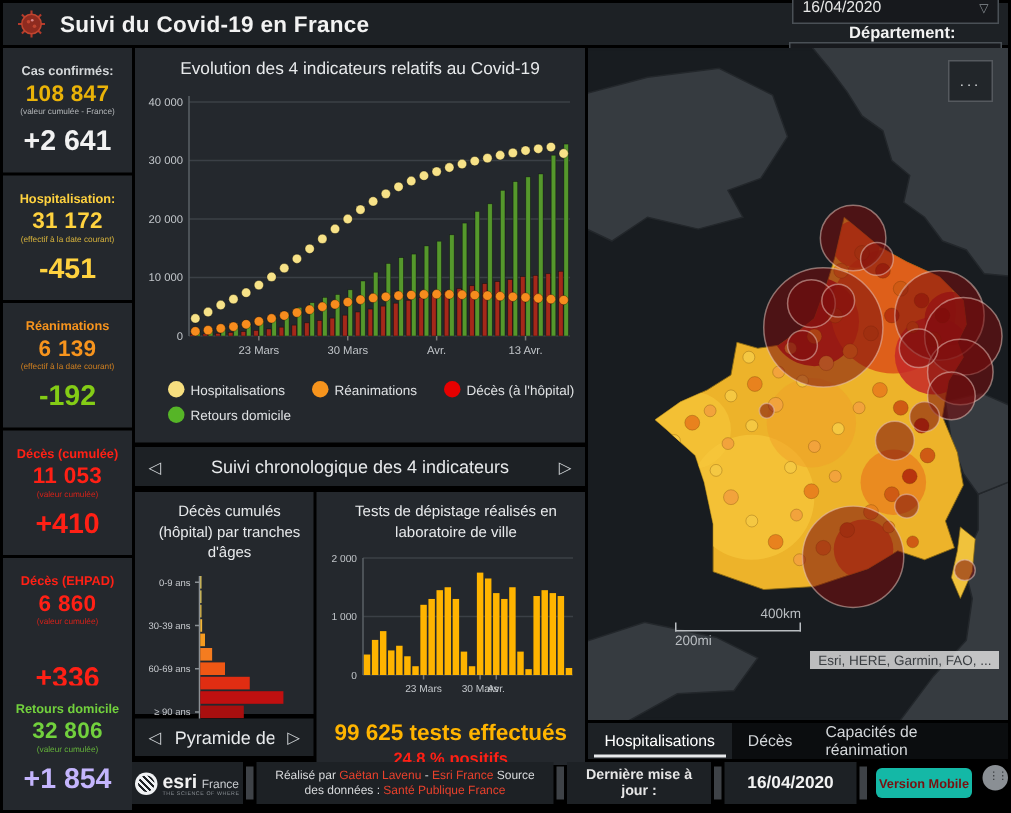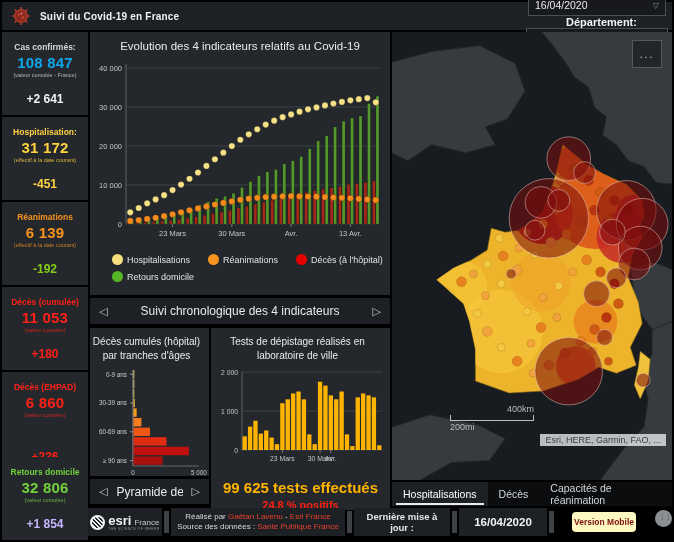--- a/index.html
+++ b/index.html
@@ -3,44 +3,44 @@
 <meta charset="utf-8">
 <style>
   html,body{margin:0;padding:0;background:#000;}
   body{width:674px;height:542px;position:relative;overflow:hidden;
        font-family:"Liberation Sans","DejaVu Sans",sans-serif;color:#e6e6e6;
        -webkit-font-smoothing:antialiased;}
   .abs{position:absolute;}
   .panel{position:absolute;background:#24282d;}
   
   #header{left:2px;top:2px;width:670px;height:28px;background:#1d2125;display:flex;align-items:center;}
-  #app-title{font-size:10px;font-weight:bold;color:#f2f2f2;margin-left:8px;letter-spacing:.2px;}
+  #app-title{font-size:15px;font-weight:bold;color:#f2f2f2;margin-left:8px;letter-spacing:.2px;}
   .hdr-label{font-size:11px;font-weight:bold;color:#f2f2f2;margin-left:14px;margin-right:5px;}
   .dropdown{height:20px;background:#17191d;border:1px solid #4a5056;display:flex;align-items:center;
             justify-content:space-between;padding:0 6px;font-size:10.5px;color:#e8e8e8;cursor:pointer;}
   .dd-caret{color:#8a9095;font-size:8px;margin-left:6px;}
   
   .tile{position:absolute;left:2px;width:86px;background:#24282d;display:flex;flex-direction:column;align-items:center;text-align:center;}
   .t-title{font-size:8.5px;font-weight:bold;margin-top:11px;line-height:1.1;}
   .t-value{font-size:15px;font-weight:bold;margin-top:2px;letter-spacing:.2px;}
   .t-sub{font-size:5.5px;opacity:.8;margin-top:1px;}
-  .t-delta{font-size:12px;font-weight:bold;margin-top:auto;margin-bottom:9px;}
+  .t-delta{font-size:19px;font-weight:bold;margin-top:auto;margin-bottom:9px;}
   
   #main-panel{left:90px;top:32px;width:300px;height:263px;}
   .chart-title{font-size:11.5px;color:#e8eaec;text-align:center;padding-top:8px;}
   #legend{position:absolute;left:22px;top:222px;width:290px;display:flex;flex-wrap:wrap;}
   .lg-item{display:flex;align-items:center;margin-right:18px;margin-bottom:6px;}
   .lg-dot{width:11px;height:11px;border-radius:50%;margin-right:4px;}
   .lg-label{font-size:9px;color:#dfe1e3;}
   .carousel{position:absolute;background:#1d2125;display:flex;align-items:center;}
   .car-arrow{color:#cfd3d6;font-size:11px;padding:0 9px;cursor:pointer;}
   .car-label{flex:1;text-align:center;font-size:12px;color:#e8eaec;white-space:nowrap;overflow:hidden;}
   #pyr-panel{left:90px;top:328px;width:119px;height:148px;}
   #tests-panel{left:211px;top:328px;width:179px;height:182px;}
-  .small-title{font-size:10px;color:#e8eaec;text-align:center;padding:7px 6px 2px 0;line-height:1.35;}
+  .small-title{font-size:10px;color:#e8eaec;text-align:center;padding:7px 6px 2px 13px;line-height:1.35;}
   #tests-stats{text-align:center;margin-top:2px;line-height:1.3;}
   #tests-line1{font-size:15px;font-weight:bold;color:#ffb400;}
   #tests-line2{font-size:11px;font-weight:bold;color:#ff1f14;}
   
   #map-panel{left:392px;top:32px;width:280px;height:448px;background:#181c20;overflow:hidden;}
   #map-more{position:absolute;right:10px;top:8px;width:28px;height:26px;background:#22262a;
             border:1px solid #55595e;color:#d8dadc;font-size:10px;letter-spacing:2px;
             display:flex;align-items:center;justify-content:center;cursor:pointer;}
   #scalebar{position:absolute;left:58px;bottom:48px;font-size:9px;color:#b9bdc1;}
   #scale-line{width:82px;height:5px;border-left:1px solid #b9bdc1;border-right:1px solid #b9bdc1;border-bottom:1px solid #b9bdc1;}
@@ -62,21 +62,21 @@
   #esri-globe::after{content:"";position:absolute;left:2px;top:2px;width:11px;height:11px;border-radius:50%;
                      background:repeating-linear-gradient(45deg,#1d2125 0 1.5px,#f0f2f4 1.5px 3px);}
   #esri-word{font-size:13px;font-weight:bold;color:#f2f2f2;line-height:1;}
   #esri-suffix{font-size:8px;color:#c9ccd0;margin-left:3px;}
   #esri-tag{font-size:3.5px;color:#8a9095;letter-spacing:.4px;}
   #credits{flex:1;background:#1d2125;font-size:8px;line-height:1.25;color:#d8dadc;
            display:flex;align-items:center;justify-content:center;text-align:center;padding:0 6px;overflow:hidden;}
   .red{color:#e8412c;}
   #update-tile{width:96px;flex-direction:column;font-size:9.5px;font-weight:bold;line-height:1.2;overflow:hidden;}
   #date-tile{width:88px;font-size:11.5px;font-weight:bold;color:#f2f2f2;}
-  #mobile-btn{width:64px;margin:4px 16px;background:#fef9c3;border-radius:4px;color:#7a1010;
+  #mobile-btn{width:64px;margin:4px 4px;background:#14b8a6;border-radius:4px;color:#7a1010;
               font-size:8.5px;font-weight:bold;display:flex;align-items:center;justify-content:center;cursor:pointer;}
   #corner-badge{width:17px;height:17px;border-radius:50%;background:#8a8f94;margin-left:3px;margin-top:2px;
                 position:relative;flex:none;cursor:pointer;}
   #corner-badge::after{content:"⋮⋮";font-size:7px;color:#2c2f33;position:absolute;left:4px;top:3px;letter-spacing:-1px;}
   svg text{font-family:"Liberation Sans","DejaVu Sans",sans-serif;}
 </style>
 </head>
 <body>
 
 <div id="header" class="abs">
@@ -103,41 +103,41 @@
     <div class="dropdown" style="width:128px">
       <span>FRANCE ENTIERE</span>
       <span class="dd-caret">▽</span>
     </div>
   </div>
 </div>
 
 <div id="sidebar">
     <div class="tile" style="top: 32px; height: 83px;">
       <div class="t-title" style="color:#d4d7d9">Cas confirmés:</div>
-    <div class="t-value" style="color:#0ea5e9">108 847</div>
+    <div class="t-value" style="color:#eab308">108 847</div>
     <div class="t-sub" style="color:#d4d7d9">(valeur cumulée - France)</div>
     <div class="t-delta" style="color:#f2f2f2">+2 641</div>
     </div>
     <div class="tile" style="top: 117px; height: 83px;">
       <div class="t-title" style="color:#ffd23f">Hospitalisation:</div>
     <div class="t-value" style="color:#ffd23f">31 172</div>
     <div class="t-sub" style="color:#ffd23f">(effectif à la date courant)</div>
     <div class="t-delta" style="color:#ffd23f">-451</div>
     </div>
     <div class="tile" style="top: 202px; height: 83px;">
       <div class="t-title" style="color:#f7941d">Réanimations</div>
     <div class="t-value" style="color:#f7941d">6 139</div>
     <div class="t-sub" style="color:#f7941d">(effectif à la date courant)</div>
     <div class="t-delta" style="color:#84cc16">-192</div>
     </div>
     <div class="tile" style="top: 287px; height: 83px;">
       <div class="t-title" style="color:#ff2015">Décès (cumulée)</div>
     <div class="t-value" style="color:#ff2015">11 053</div>
     <div class="t-sub" style="color:#ff2015">(valeur cumulée)</div>
-    <div class="t-delta" style="color:#ff2015">+180</div>
+    <div class="t-delta" style="color:#ff2015">+410</div>
     </div>
     <div class="tile" style="top: 372px; height: 101px;">
       <div class="t-title" style="color:#ff2015">Décès (EHPAD)</div>
     <div class="t-value" style="color:#ff2015">6 860</div>
     <div class="t-sub" style="color:#ff2015">(valeur cumulée)</div>
     <div class="t-delta" style="color:#ff2015">+336</div>
     </div>
     <div class="tile" style="top: 457px; height: 83px;">
       <div class="t-title" style="color:#72d13d">Retours domicile</div>
     <div class="t-value" style="color:#72d13d">32 806</div>

